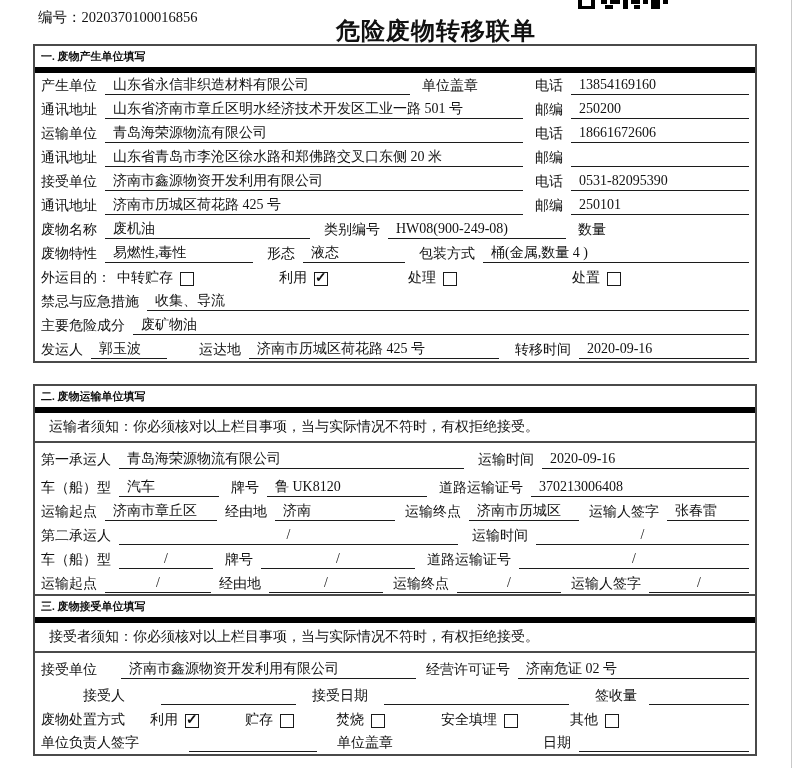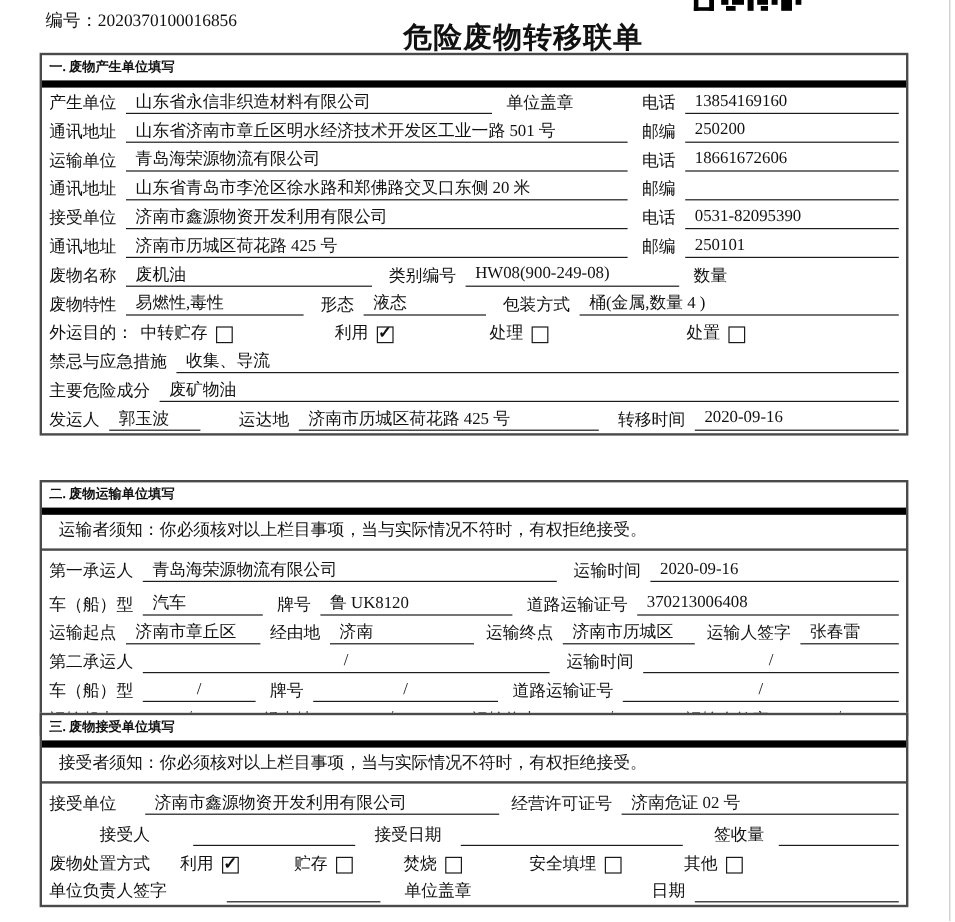--- a/index.html
+++ b/index.html
@@ -153,21 +153,21 @@
     <div class="row">
       <span class="lbl">发运人</span>
       <span class="fld" style="width:66px">郭玉波</span>
       <span class="lbl" style="margin-left:32px">运达地</span>
       <span class="fld" style="width:240px">济南市历城区荷花路 425 号</span>
       <span class="lbl" style="margin-left:16px">转移时间</span>
       <span class="fld grow">2020-09-16</span>
     </div>
   </div>
 
-  <div class="sec" style="top:400px;">
+  <div class="sec" style="top:384px;">
     <div class="sec-title">二. 废物运输单位填写</div>
     <div class="notice">运输者须知：你必须核对以上栏目事项，当与实际情况不符时，有权拒绝接受。</div>
 
     <div class="row h28">
       <span class="lbl">第一承运人</span>
       <span class="fld" style="width:335px">青岛海荣源物流有限公司</span>
       <span class="lbl" style="margin-left:14px">运输时间</span>
       <span class="fld grow">2020-09-16</span>
     </div>
 

